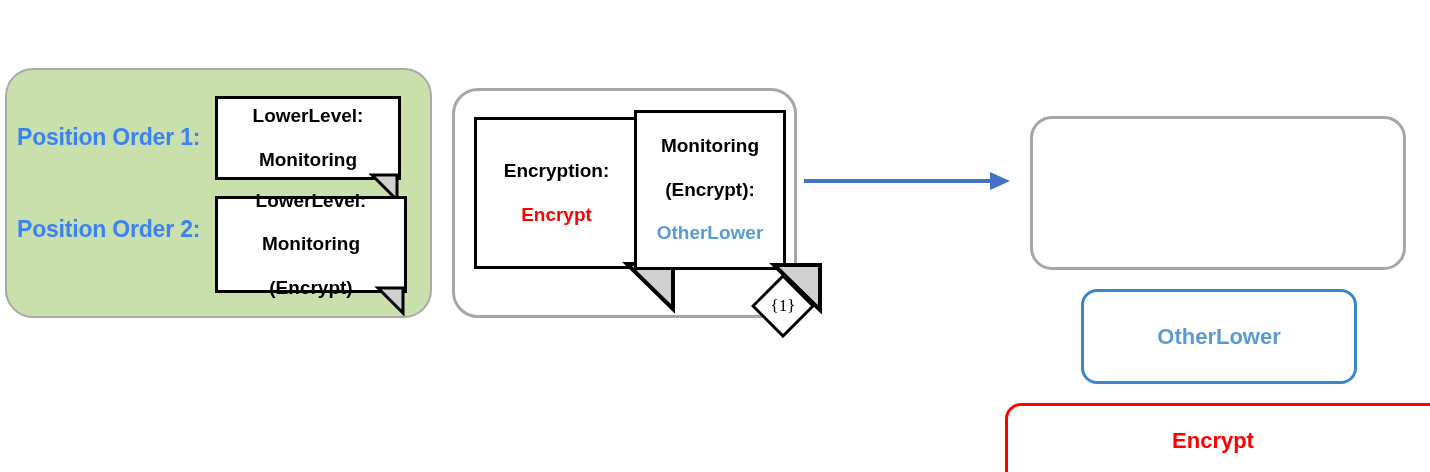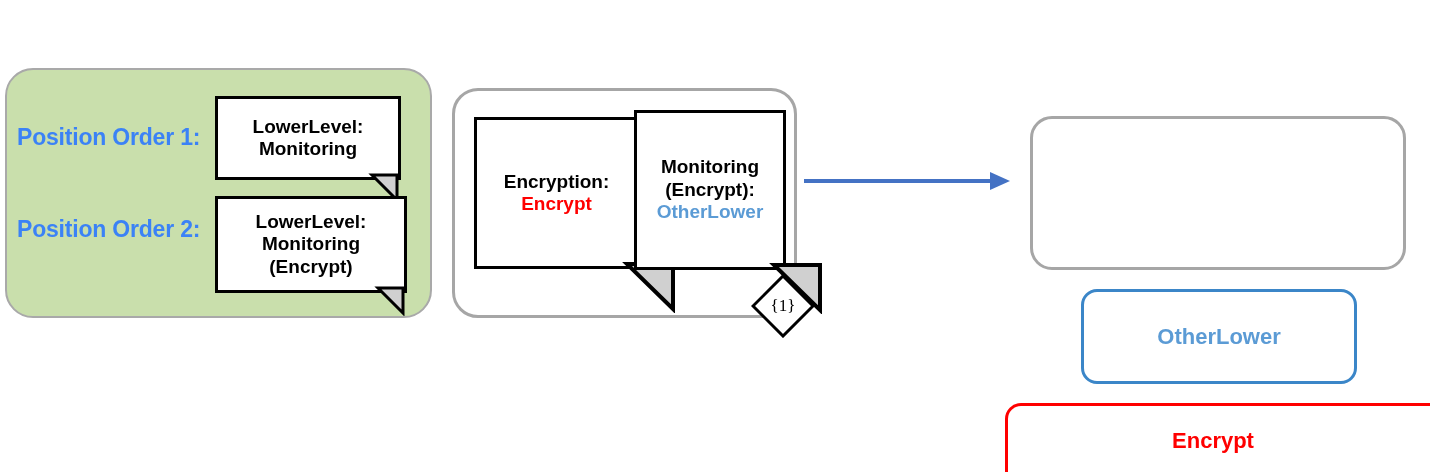--- a/index.html
+++ b/index.html
@@ -48,20 +48,21 @@
     border: 3px solid #000000;
     box-sizing: border-box;
     display: flex;
     flex-direction: column;
     align-items: center;
     justify-content: center;
     text-align: center;
     color: #000000;
     font-weight: bold;
     line-height: 1.18;
+    gap: 21px;
   }
   .doc .fold {
     position: absolute;
     right: -1px;
     bottom: -1px;
     width: 0;
     height: 0;
     pointer-events: none;
   }
   

